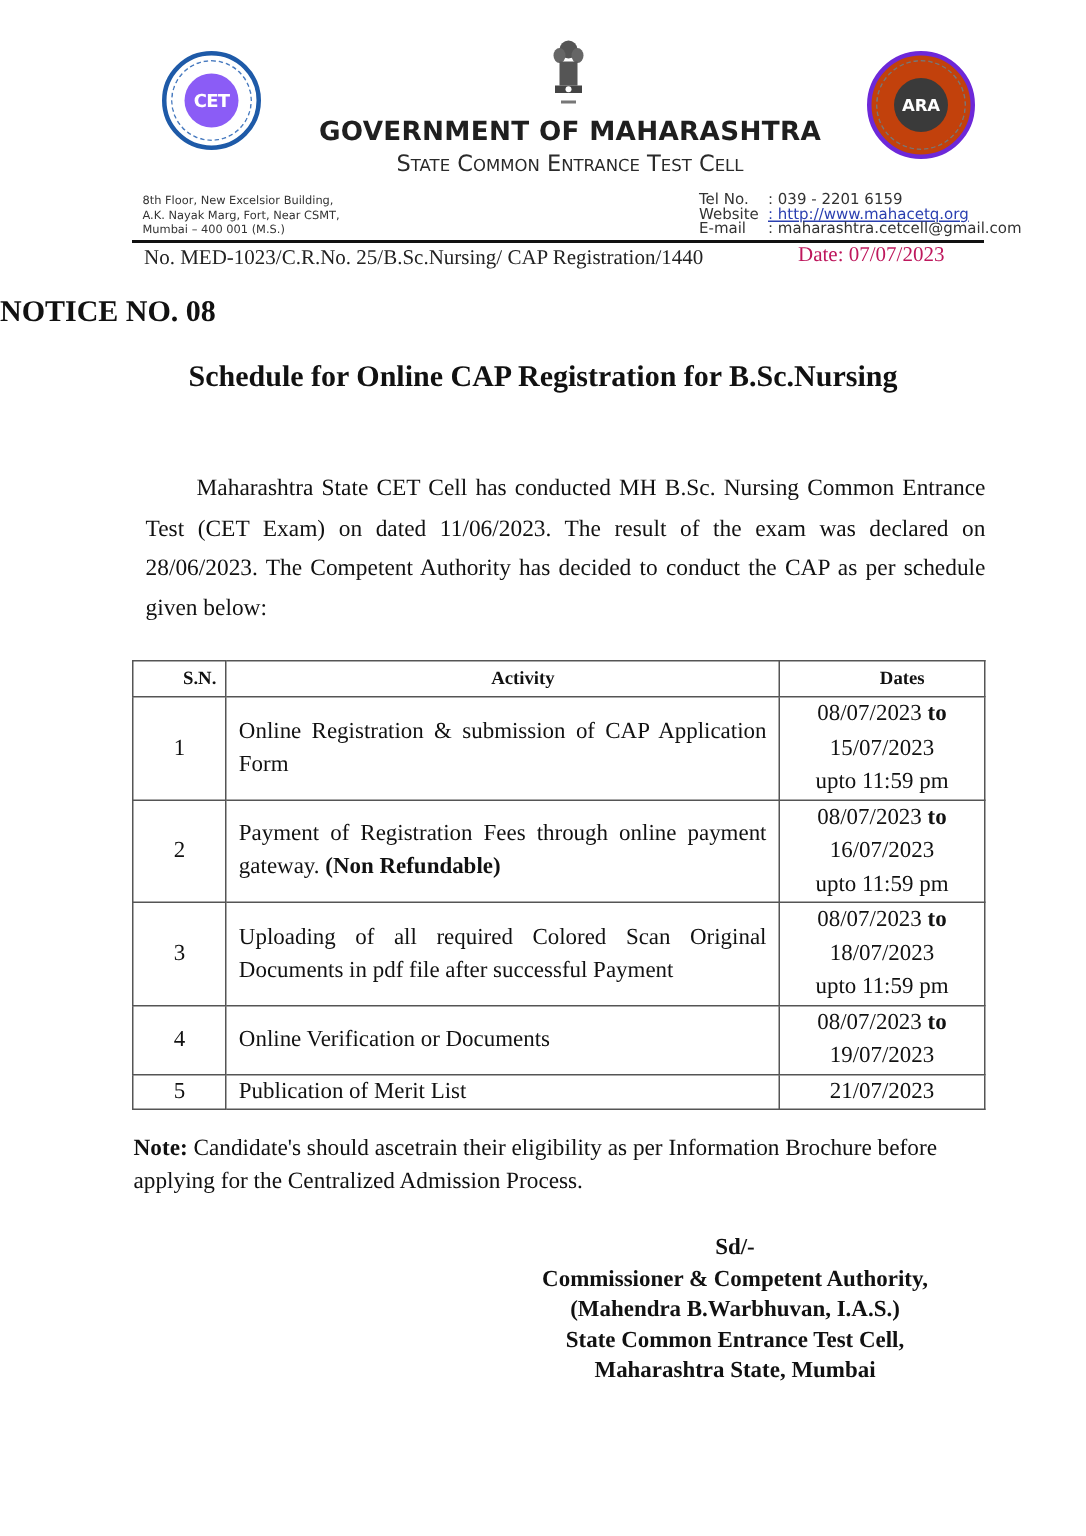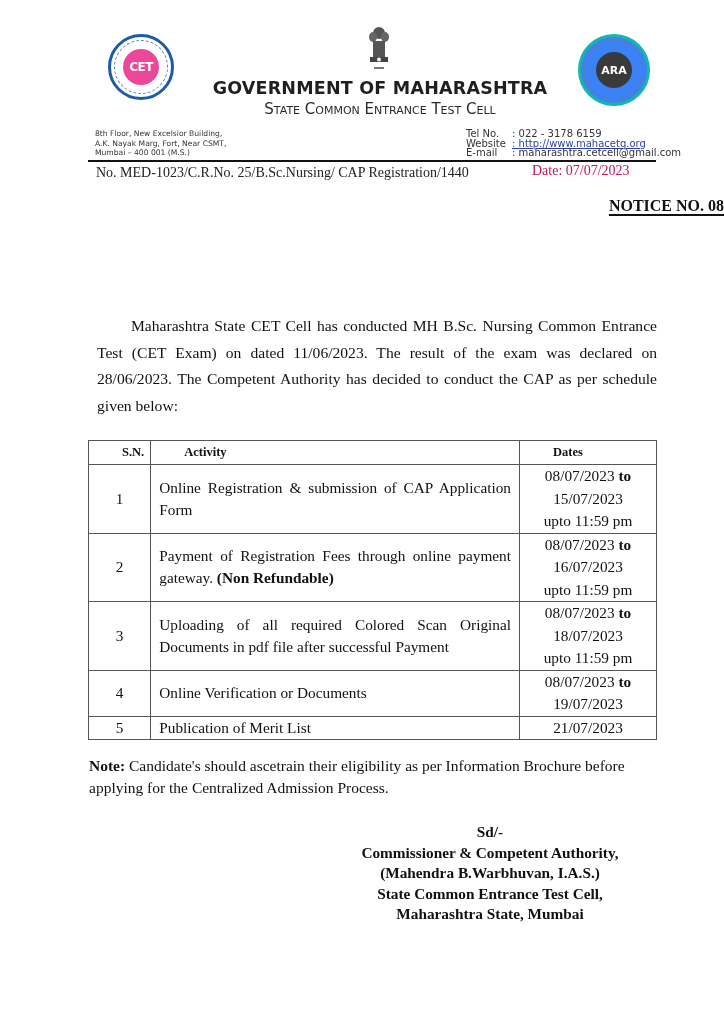--- a/index.html
+++ b/index.html
@@ -1,53 +1,53 @@
 <!DOCTYPE html>
 <html><head>
 <meta charset="utf-8">
 <style>
   html, body { margin: 0; padding: 0; background: #ffffff; }
   body { width: 724px; height: 1024px; position: relative; overflow: hidden; color: #111; font-family: "Liberation Serif", serif; }
   .abs { position: absolute; }
 
   
   .logo-cet { left: 108px; top: 34px; width: 66px; height: 66px; border-radius: 50%; border: 3px solid #1e5aa8; background: #fff; box-sizing: border-box; }
-  .logo-cet .inner { position: absolute; left: 12px; top: 12px; width: 36px; height: 36px; border-radius: 50%; background: #ec4899; color: #fff; font-family: "DejaVu Sans", sans-serif; font-weight: bold; font-size: 12px; display: flex; align-items: center; justify-content: center; letter-spacing: -0.5px; }
+  .logo-cet .inner { position: absolute; left: 12px; top: 12px; width: 36px; height: 36px; border-radius: 50%; background: #8b5cf6; color: #fff; font-family: "DejaVu Sans", sans-serif; font-weight: bold; font-size: 12px; display: flex; align-items: center; justify-content: center; letter-spacing: -0.5px; }
   .logo-cet .ring { position: absolute; left: 3px; top: 3px; width: 54px; height: 54px; border-radius: 50%; border: 1px dashed #4a7cc0; box-sizing: border-box; }
 
-  .logo-ara { left: 578px; top: 34px; width: 72px; height: 72px; border-radius: 50%; border: 3px solid #14b8a6; background: #3b82f6; box-sizing: border-box; }
+  .logo-ara { left: 578px; top: 34px; width: 72px; height: 72px; border-radius: 50%; border: 3px solid #6d28d9; background: #c2410c; box-sizing: border-box; }
   .logo-ara .inner { position: absolute; left: 15px; top: 15px; width: 36px; height: 36px; border-radius: 50%; background: #3a3a3a; color: #fff; font-family: "DejaVu Sans", sans-serif; font-weight: bold; font-size: 11px; display: flex; align-items: center; justify-content: center; }
   .logo-ara .ring { position: absolute; left: 3px; top: 3px; width: 60px; height: 60px; border-radius: 50%; border: 1px dashed #777; box-sizing: border-box; }
 
   .emblem { left: 364px; top: 24px; width: 30px; height: 50px; }
 
   .gov-title { left: 210px; top: 78px; width: 340px; text-align: center; font-family: "DejaVu Sans", sans-serif; font-weight: bold; font-size: 17.5px; color: #1f1f1f; letter-spacing: 0.2px; }
   .cell-title { left: 210px; top: 100px; width: 340px; text-align: center; font-family: "DejaVu Sans", sans-serif; font-size: 15px; color: #2a2a2a; font-variant: small-caps; }
 
   .addr { left: 95px; top: 129px; font-family: "DejaVu Sans", sans-serif; font-size: 7.6px; line-height: 9.5px; color: #333; }
   .contact { left: 466px; top: 129px; font-family: "DejaVu Sans", sans-serif; font-size: 10px; line-height: 9.5px; color: #333; }
   .contact .row { display: flex; }
   .contact .lbl { width: 46px; }
   .contact a { color: #2a3fb0; text-decoration: underline; }
 
   .rule { left: 88px; top: 160px; width: 568px; height: 2px; background: #111; }
 
   .refline { left: 96px; top: 165px; font-size: 14px; color: #222; }
   .dateline { left: 532px; top: 163px; font-size: 14px; color: #be185d; }
 
-  .notice-no { left: 0; width: 724px; top: 197px; text-align: right; font-weight: bold; font-size: 16px; text-decoration: underline; text-decoration-thickness: 1.5px; text-underline-offset: 3px; }
+  .notice-no { left: 0; width: 724px; top: 197px; text-align: left; font-weight: bold; font-size: 20px; text-decoration-thickness: 1.5px; text-underline-offset: 3px; }
   .subject { left: 80px; width: 564px; top: 238px; text-align: center; font-weight: bold; font-size: 20px; line-height: 26px; }
 
   .para { left: 97px; width: 560px; top: 313px; font-size: 15.6px; line-height: 26.5px; text-align: justify; }
   .para .indent { display: inline-block; width: 34px; }
 
   
   table.sched { position: absolute; left: 88px; top: 440px; width: 569px; border-collapse: collapse; font-size: 15.3px; }
   table.sched th, table.sched td { border: 1px solid #555; padding: 0 6px; }
-  table.sched th { font-weight: bold; font-size: 12.5px; height: 23px; text-align: left; padding-left: 33px; }
+  table.sched th { font-weight: bold; font-size: 12.5px; height: 23px; text-align: center; padding-left: 33px; }
   table.sched td.sn { text-align: center; width: 38px; }
   table.sched td.act { text-align: justify; text-align-last: left; line-height: 22px; padding: 0 8px; }
   table.sched td.dt { text-align: center; width: 124px; line-height: 22.5px; }
   table.sched td.dt b { font-weight: bold; }
   table.sched tr.r3 td.act { text-align-last: left; }
 
   .note { left: 89px; width: 570px; top: 755px; font-size: 15.5px; line-height: 22px; }
   .note .nl { font-weight: bold; }
 
   .sign { left: 340px; width: 300px; top: 822px; text-align: center; font-weight: bold; font-size: 15.3px; line-height: 20.5px; }
@@ -82,39 +82,40 @@
 
 <div class="abs addr">
   <div>8th Floor, New Excelsior Building,</div>
   <div>A.K. Nayak Marg, Fort, Near CSMT,</div>
   <div>Mumbai – 400 001 (M.S.)</div>
 </div>
 
 <div class="abs contact">
   <div class="row">
     <span class="lbl">Tel  No.</span>
-    <span>: 022 - 3178 6159</span>
+    <span>: 039 - 2201 6159</span>
   </div>
   <div class="row">
     <span class="lbl">Website</span>
     <a>: http://www.mahacetq.org</a>
   </div>
   <div class="row">
     <span class="lbl">E-mail</span>
     <span>: maharashtra.cetcell@gmail.com</span>
   </div>
 </div>
 
 <div class="abs rule"></div>
 
 <div class="abs refline">No. MED-1023/C.R.No. 25/B.Sc.Nursing/ CAP Registration/1440</div>
 <div class="abs dateline">Date: 07/07/2023</div>
 
 <div class="abs notice-no">NOTICE NO. 08</div>
 <div class="abs subject">
+  <div>Schedule for Online CAP Registration for B.Sc.Nursing</div>
 </div>
 
 <div class="abs para"><span class="indent"></span><span>Maharashtra State CET Cell has conducted MH B.Sc. Nursing Common Entrance Test (CET Exam) on dated 11/06/2023.  The result of the exam was declared on 28/06/2023.  The Competent Authority has decided to conduct the CAP as per schedule given below:</span></div>
 
 <table class="sched">
   <thead>
     <tr>
       <th>S.N.</th>
       <th>Activity</th>
       <th>Dates</th>

